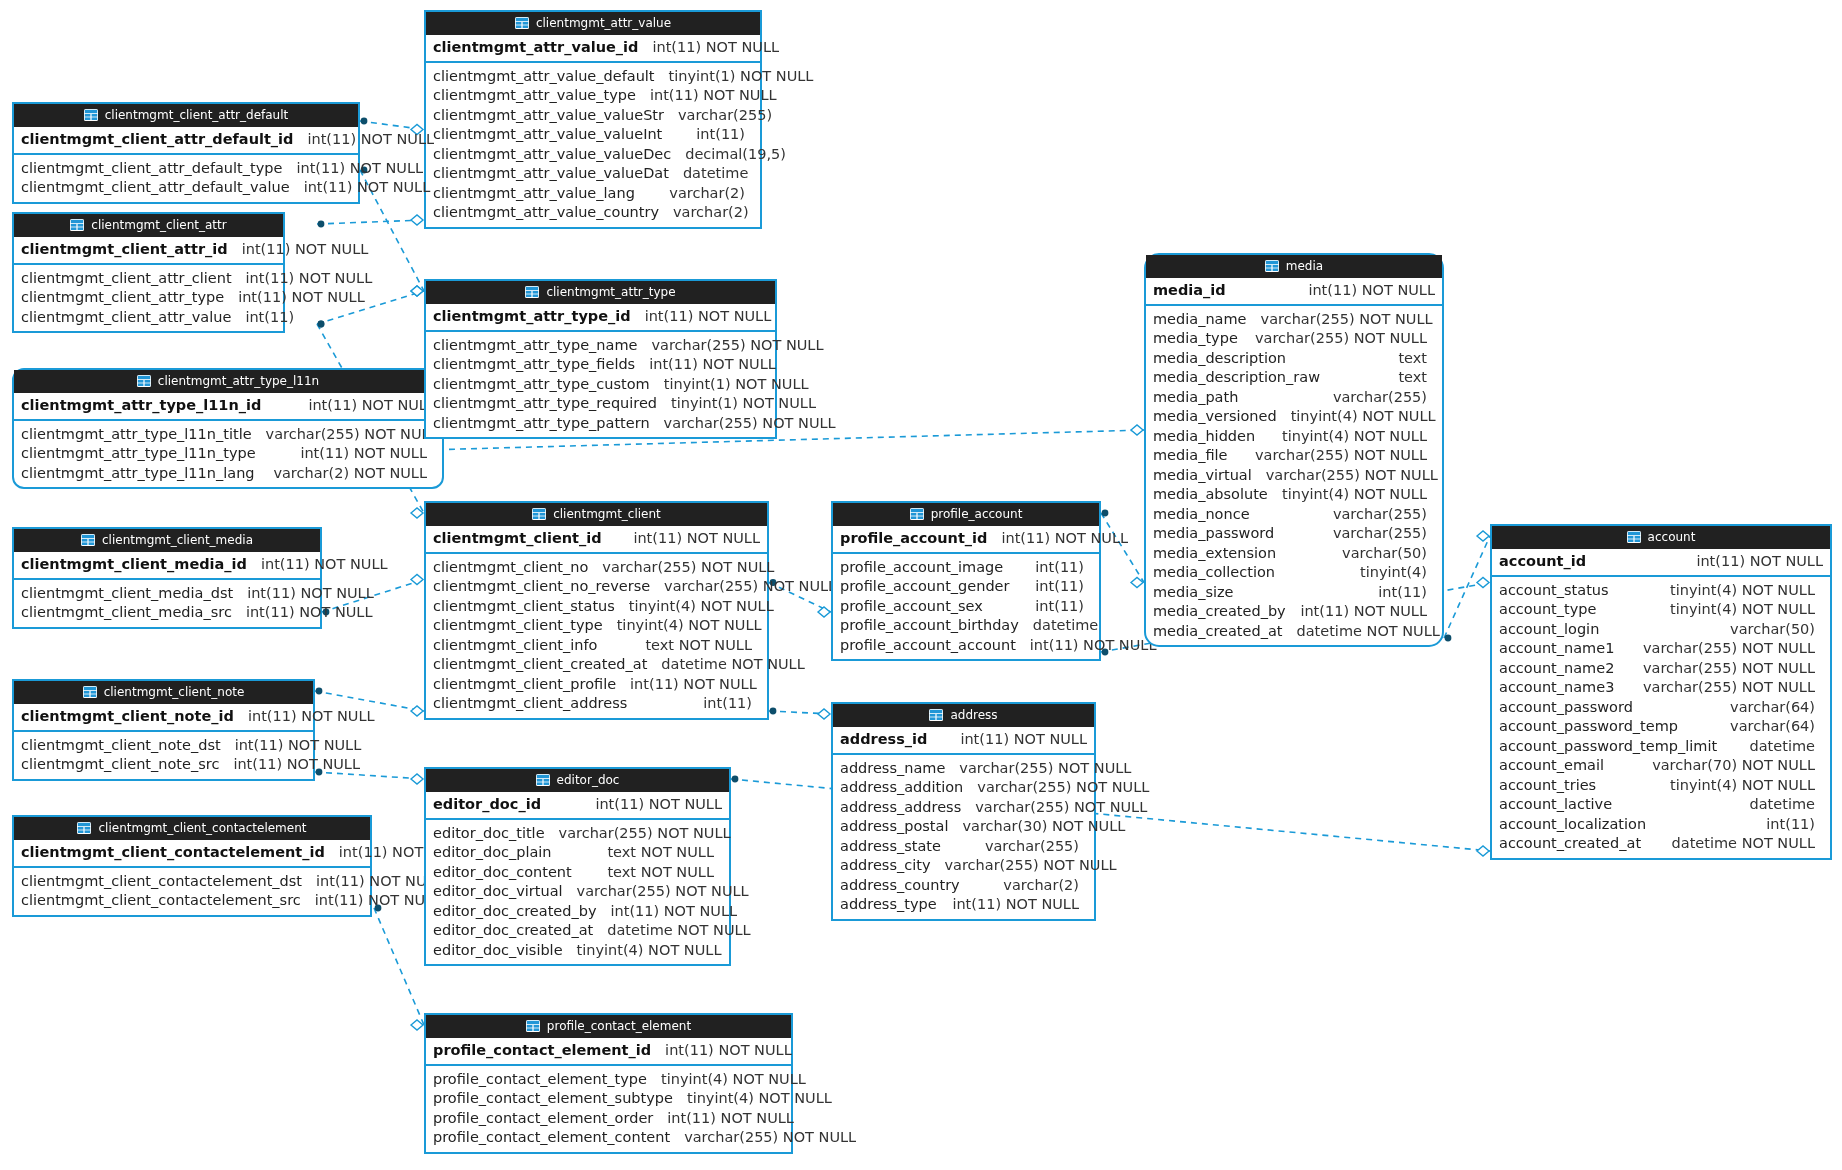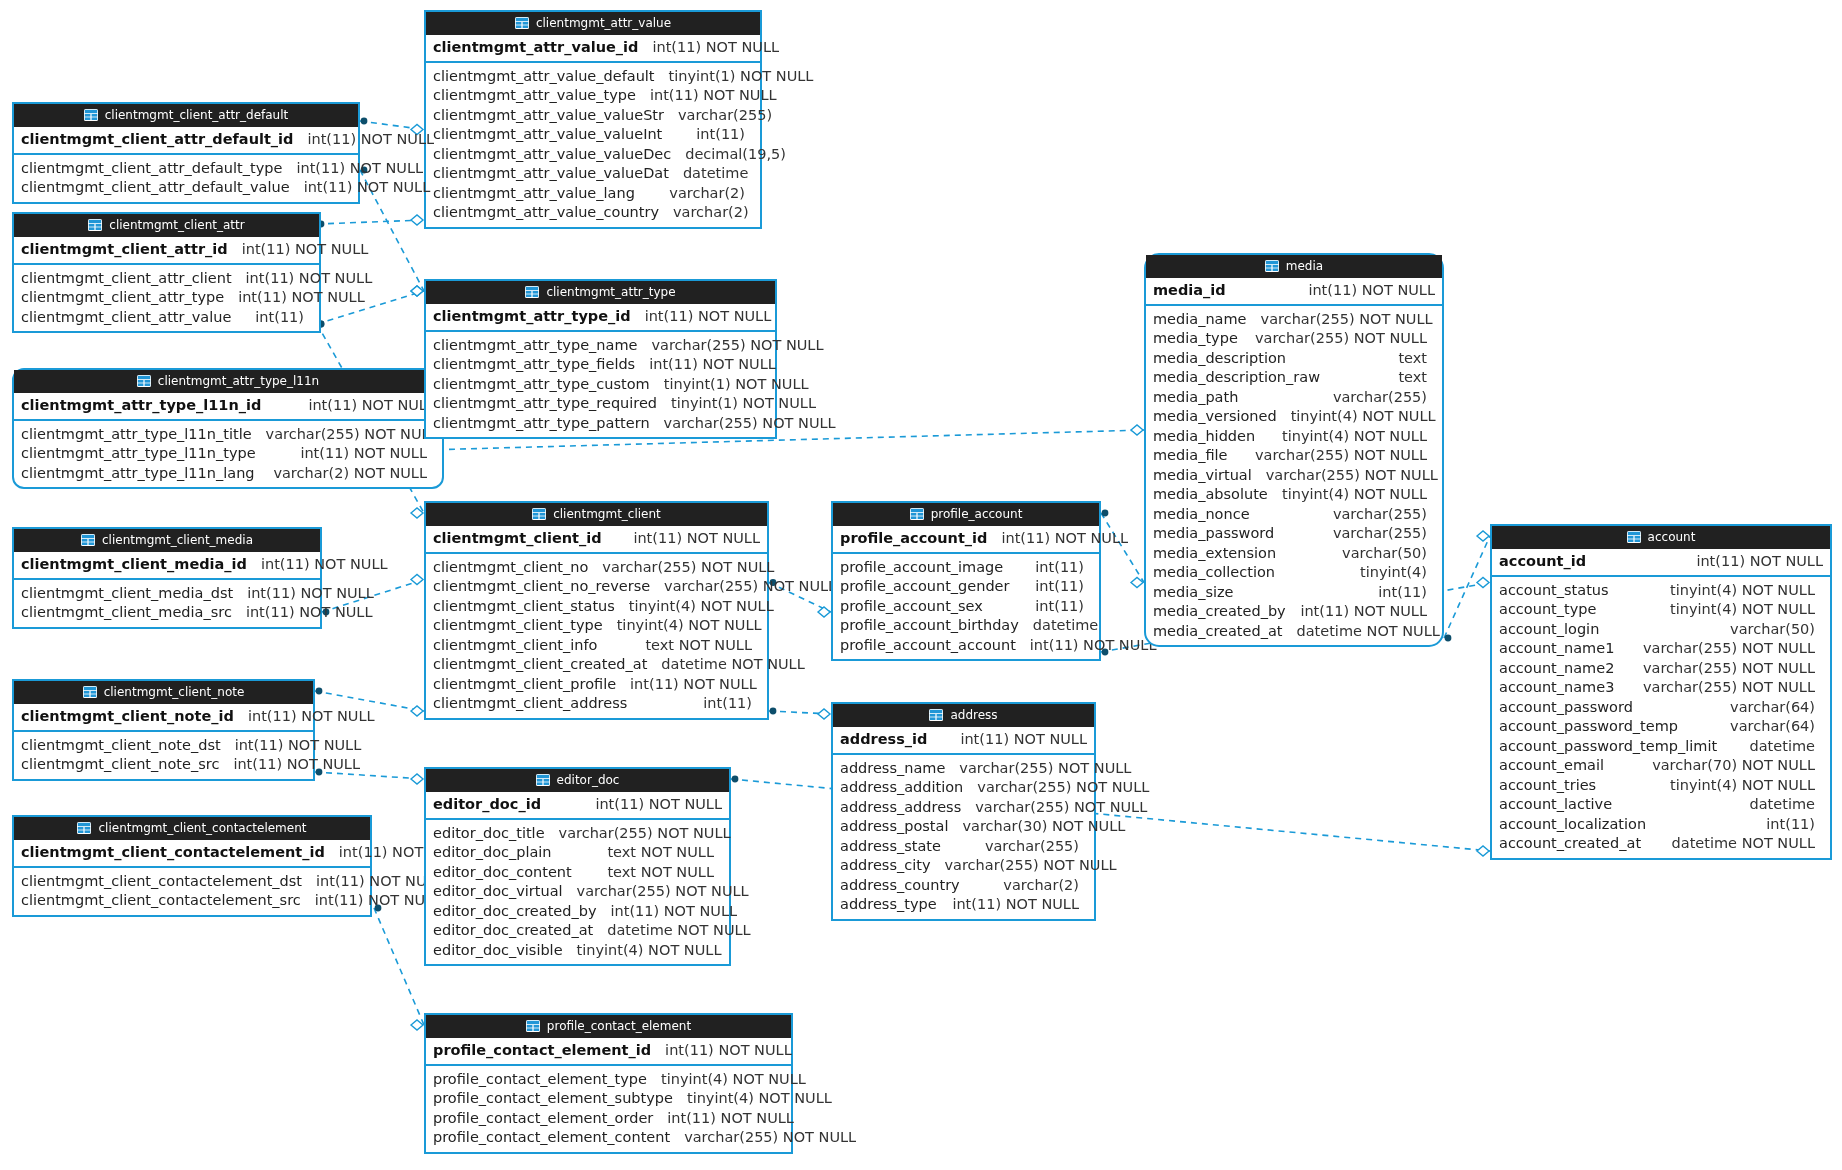--- a/index.html
+++ b/index.html
@@ -216,21 +216,21 @@
           <div class="field-row">
     <span class="colname">clientmgmt_client_attr_default_type</span>
     <span class="coltype">int(11) NOT NULL</span>
   </div>
           <div class="field-row">
     <span class="colname">clientmgmt_client_attr_default_value</span>
     <span class="coltype">int(11) NOT NULL</span>
   </div>
         </div>
   </div>
-      <div class="entity" style="left: 12px; top: 212px; width: 309px;">
+      <div class="entity" style="left: 12px; top: 212px; width: 273px;">
     <div class="entity-header">
       <span class="tbl-icon">
         <svg width="14" height="12" viewBox="0 0 14 12">
           <rect x="0" y="0" width="14" height="12" rx="1.5" fill="#ffffff"></rect>
           <rect x="0.8" y="0.8" width="12.4" height="3.4" fill="#2196d6"></rect>
           <rect x="0.8" y="5.0" width="5.6" height="2.6" fill="#2196d6"></rect>
           <rect x="7.6" y="5.0" width="5.6" height="2.6" fill="#2196d6"></rect>
           <rect x="0.8" y="8.4" width="5.6" height="2.6" fill="#2196d6"></rect>
           <rect x="7.6" y="8.4" width="5.6" height="2.6" fill="#2196d6"></rect>
         </svg>

